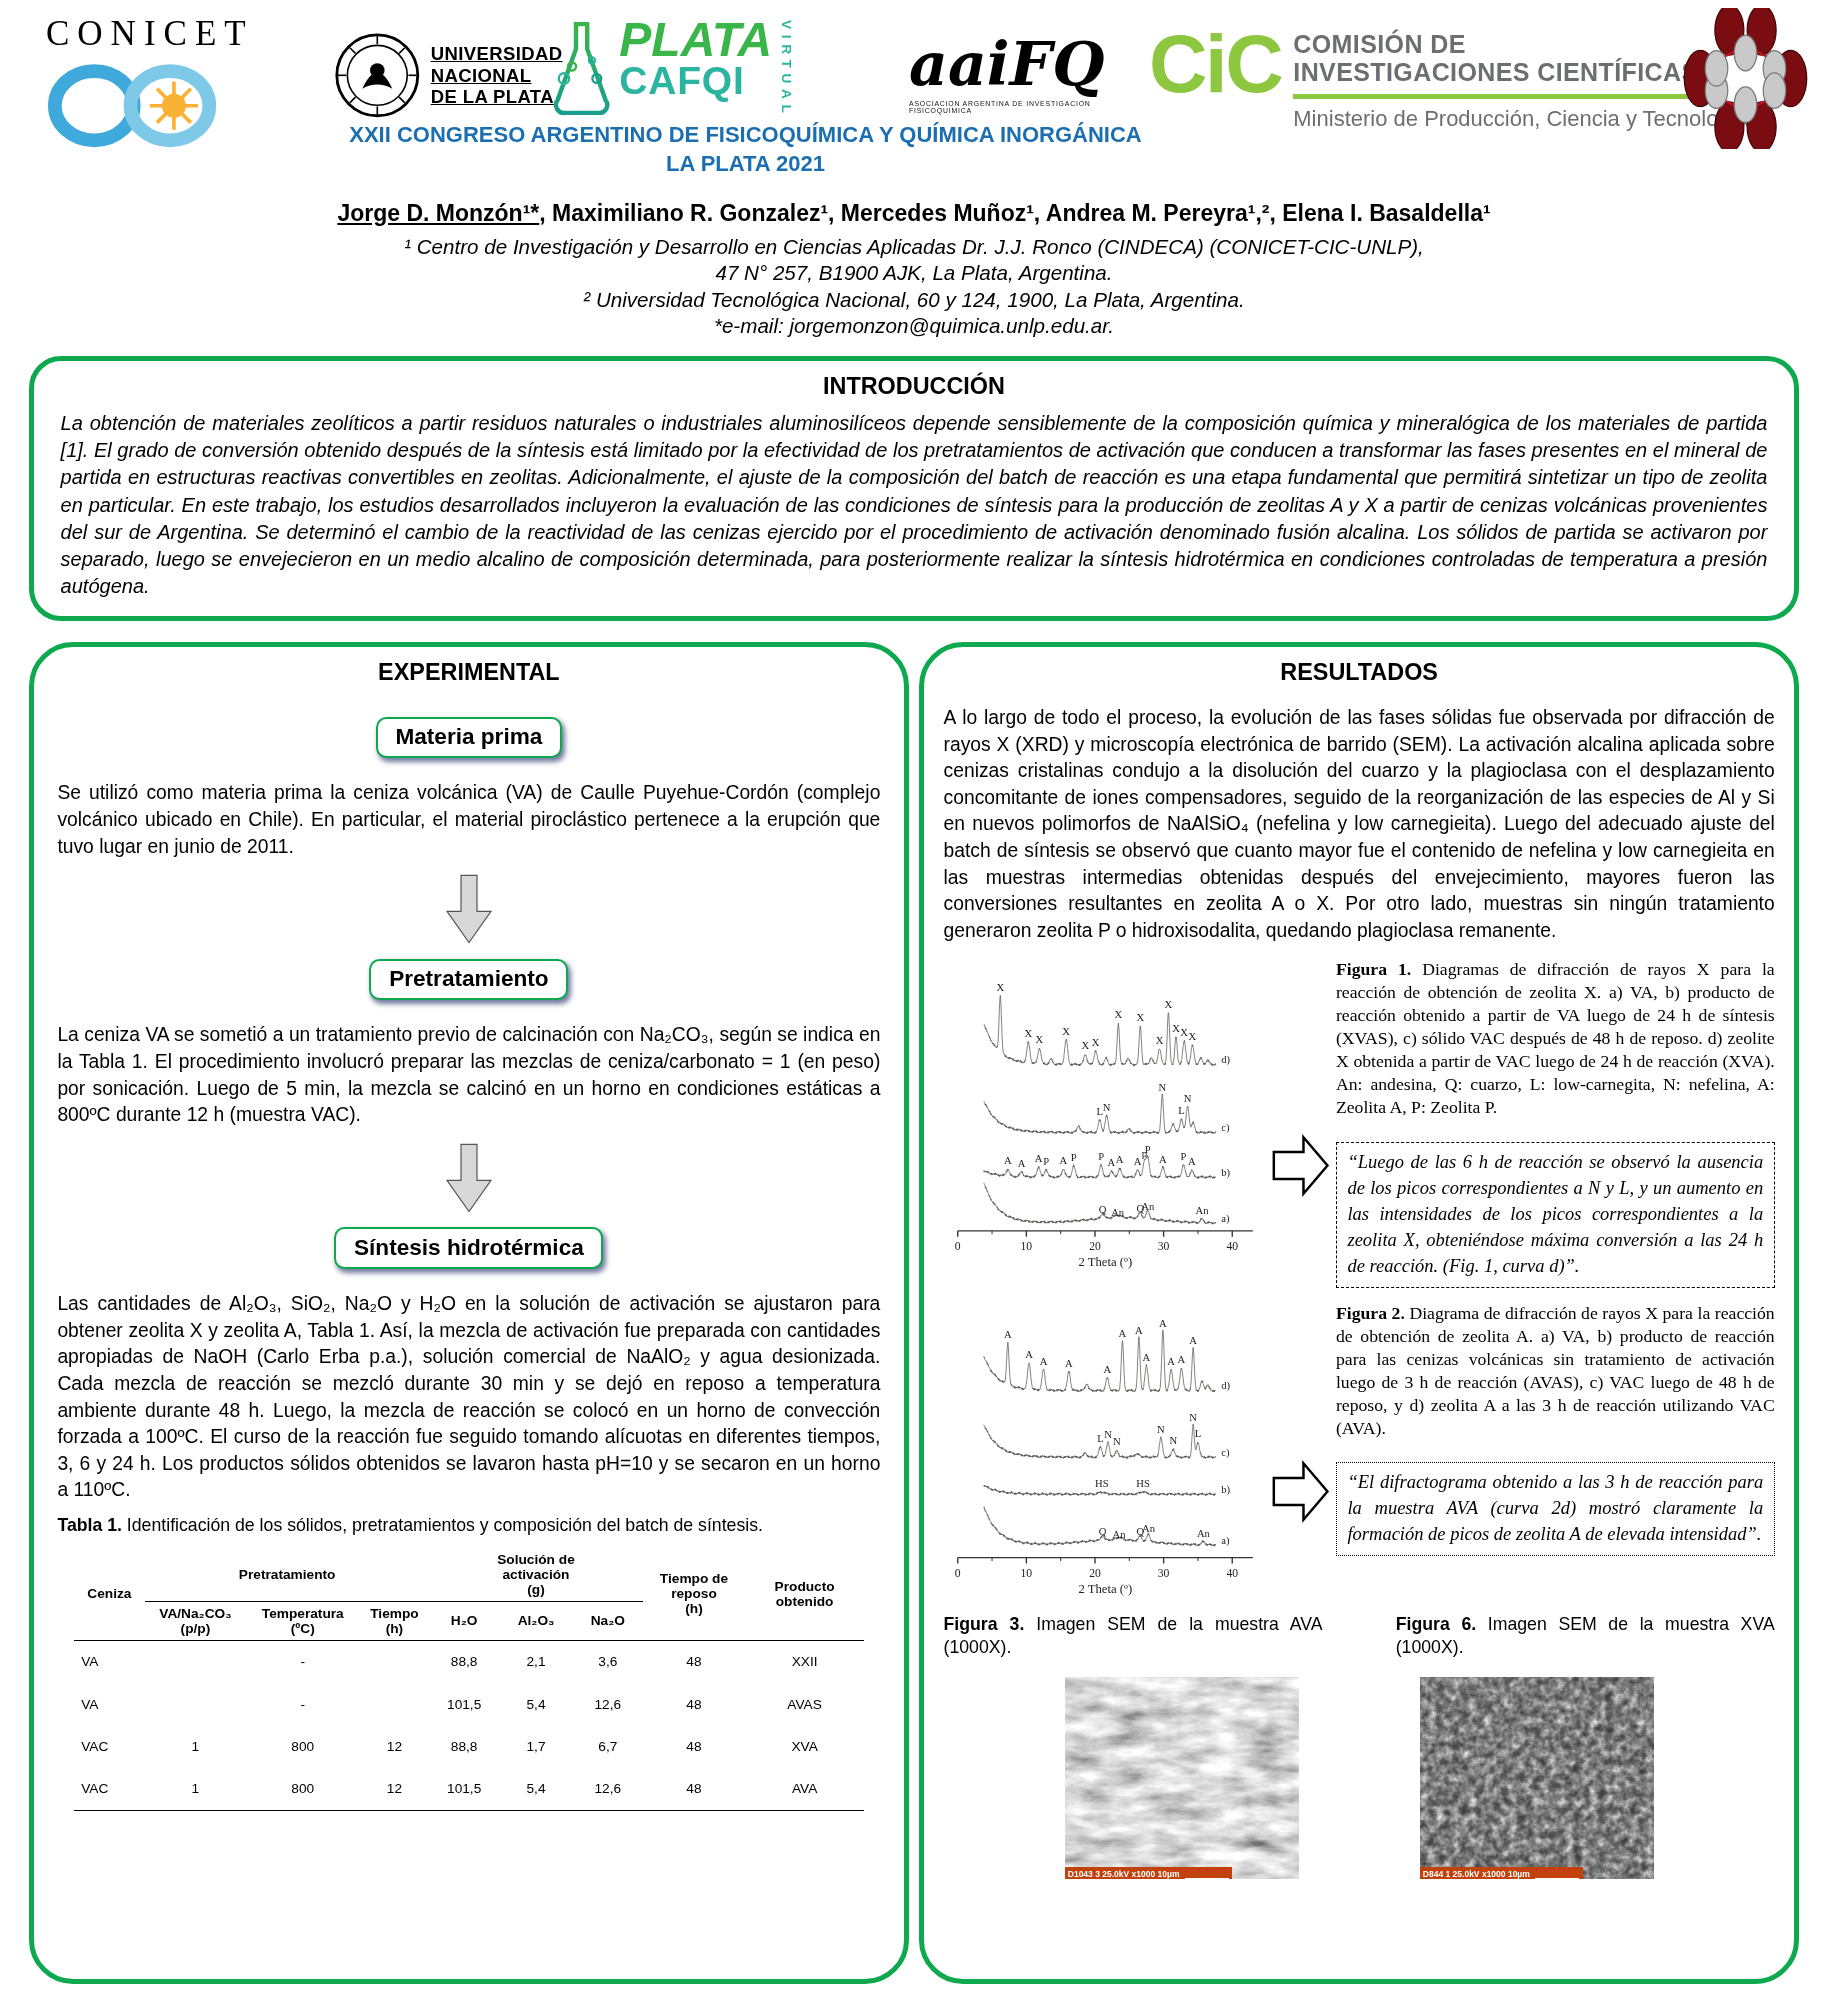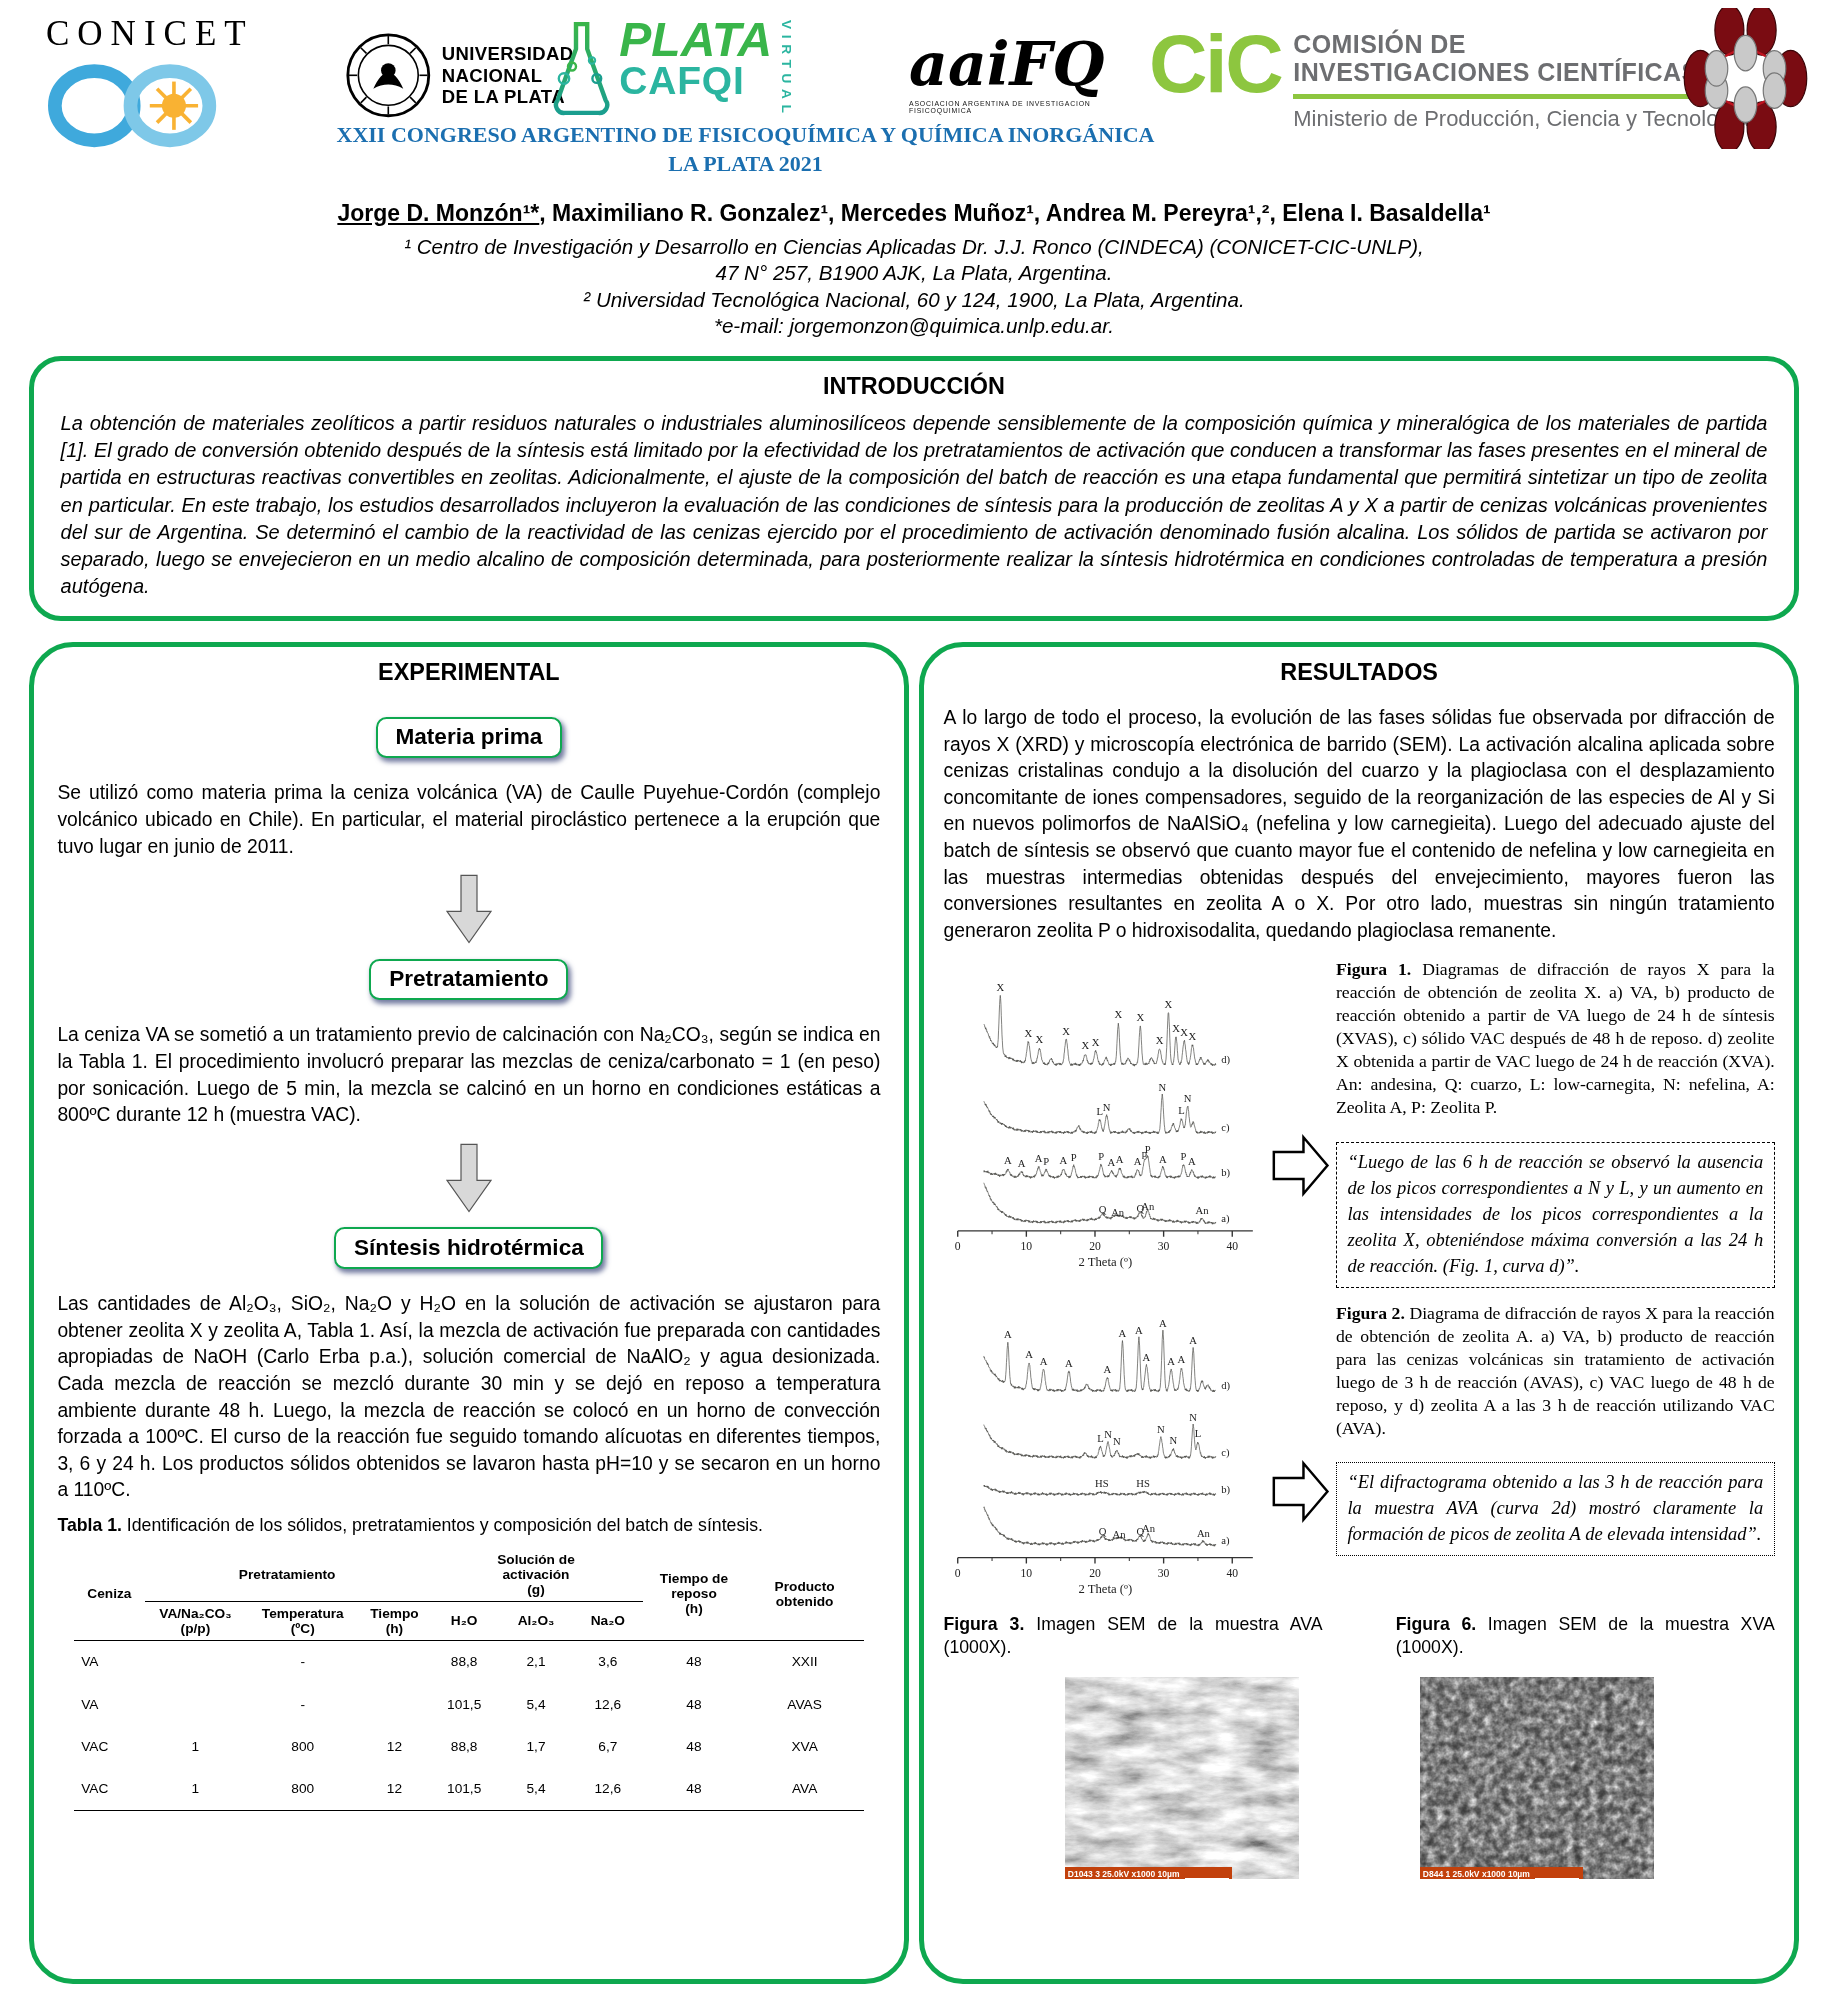--- a/index.html
+++ b/index.html
@@ -87,21 +87,21 @@
         <g stroke="#f9b233" stroke-width="9">
           <line x1="258" y1="128" x2="378" y2="128"></line>
             <line x1="318" y1="68" x2="318" y2="188"></line>
           <line x1="276" y1="86" x2="360" y2="170"></line>
             <line x1="276" y1="170" x2="360" y2="86"></line>
         </g>
         <circle cx="318" cy="128" r="30" fill="#f9b233"></circle>
       </svg>
     </div>
 
-    <div class="hdr-abs unlp" style="left:345px;top:32px;">
+    <div class="hdr-abs unlp" style="left:334px;top:32px;text-decoration:underline;">
       <svg width="87" height="87" viewBox="0 0 215 215">
         <circle cx="107" cy="107" r="100" fill="none" stroke="#000" stroke-width="7"></circle>
         <circle cx="107" cy="107" r="74" fill="none" stroke="#000" stroke-width="4"></circle>
         <g stroke="#000" stroke-width="4">
           <line x1="107" y1="10" x2="107" y2="30"></line>
             <line x1="107" y1="184" x2="107" y2="204"></line>
           <line x1="10" y1="107" x2="30" y2="107"></line>
             <line x1="184" y1="107" x2="204" y2="107"></line>
           <line x1="39" y1="39" x2="53" y2="53"></line>
             <line x1="161" y1="161" x2="175" y2="175"></line>
@@ -167,21 +167,21 @@
       <g fill="#c9c9c9" stroke="#777" stroke-width="3">
         <ellipse cx="160" cy="112" rx="28" ry="44"></ellipse>
           <ellipse cx="232" cy="150" rx="28" ry="44"></ellipse>
         <ellipse cx="232" cy="205" rx="28" ry="44"></ellipse>
           <ellipse cx="160" cy="240" rx="28" ry="44"></ellipse>
         <ellipse cx="88" cy="205" rx="28" ry="44"></ellipse>
           <ellipse cx="88" cy="150" rx="28" ry="44"></ellipse>
       </g>
     </svg>
 
-    <div class="hdr-abs congress" style="left:282px;top:122px;width:927px;font-family:Liberation Serif, serif;">
+    <div class="hdr-abs congress" style="left:282px;top:122px;width:927px;">
       <div class="c1">XXII CONGRESO ARGENTINO DE FISICOQUÍMICA Y QUÍMICA INORGÁNICA</div>
       <div class="c2">LA PLATA 2021</div>
     </div>
   </div>
 
   <div id="authors">
     <span class="u">Jorge D. Monzón¹*</span><span>, Maximiliano R. Gonzalez¹, Mercedes Muñoz¹,  Andrea M. Pereyra¹,², Elena I. Basaldella¹</span>
   </div>
   <div style="margin-top:7.3px;">
     <div class="affil">¹ Centro de Investigación y Desarrollo en Ciencias Aplicadas Dr. J.J. Ronco (CINDECA) (CONICET-CIC-UNLP),</div>

